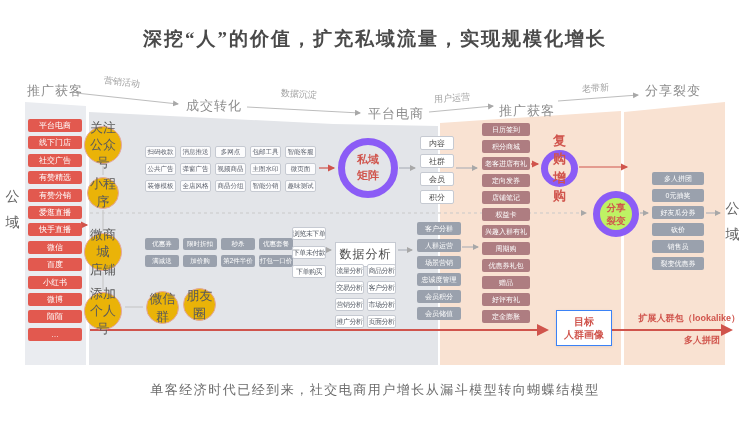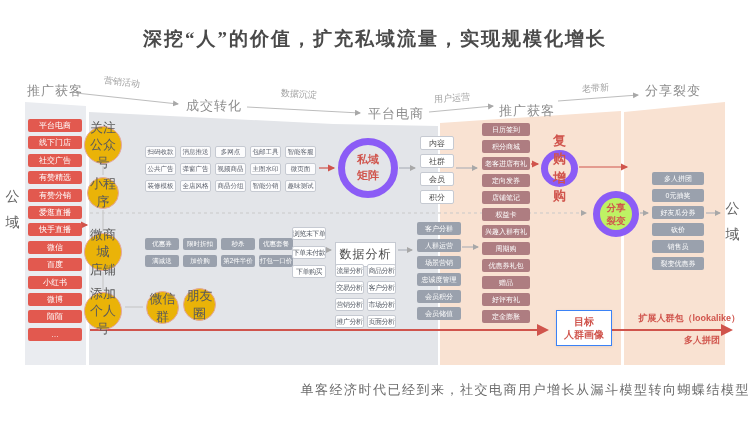--- a/index.html
+++ b/index.html
@@ -1,21 +1,21 @@
 <!DOCTYPE html>
 <html><head>
 <meta charset="utf-8">
 <style>
   html,body{margin:0;padding:0;background:#fff;}
   #canvas{position:relative;width:750px;height:422px;background:#ffffff;overflow:hidden;
           font-family:"Liberation Sans",sans-serif;}
   .abs{position:absolute;}
   #title{left:0;right:0;top:26px;text-align:center;font-size:19px;font-weight:bold;
          color:#4a4a4a;letter-spacing:2px;font-family:"Liberation Serif",serif;}
-  #caption{left:0;right:0;top:381px;text-align:right;font-size:13px;color:#6b6b6b;letter-spacing:1.5px;}
+  #caption{left:0;right:0;top:381px;text-align:center;font-size:13px;color:#6b6b6b;letter-spacing:1.5px;}
   .zone{position:absolute;}
   .stage{position:absolute;font-size:13px;color:#8c8c8c;letter-spacing:1px;white-space:nowrap;}
   .flowlab{position:absolute;font-size:9px;color:#a0a0a0;white-space:nowrap;}
   .vtext{position:absolute;width:15px;font-size:14px;color:#5f5f5f;line-height:26px;text-align:center;}
   .col{position:absolute;display:flex;flex-direction:column;}
   .grid{position:absolute;display:grid;}
   .bx{box-sizing:border-box;display:flex;align-items:center;justify-content:center;
       text-align:center;border-radius:2px;white-space:nowrap;overflow:hidden;}
   .box-red{background:#e2594f;color:#fff;font-size:8px;height:13px;}
   .box-mauve{background:#ae7d81;color:#fff;font-size:7px;height:13px;}

